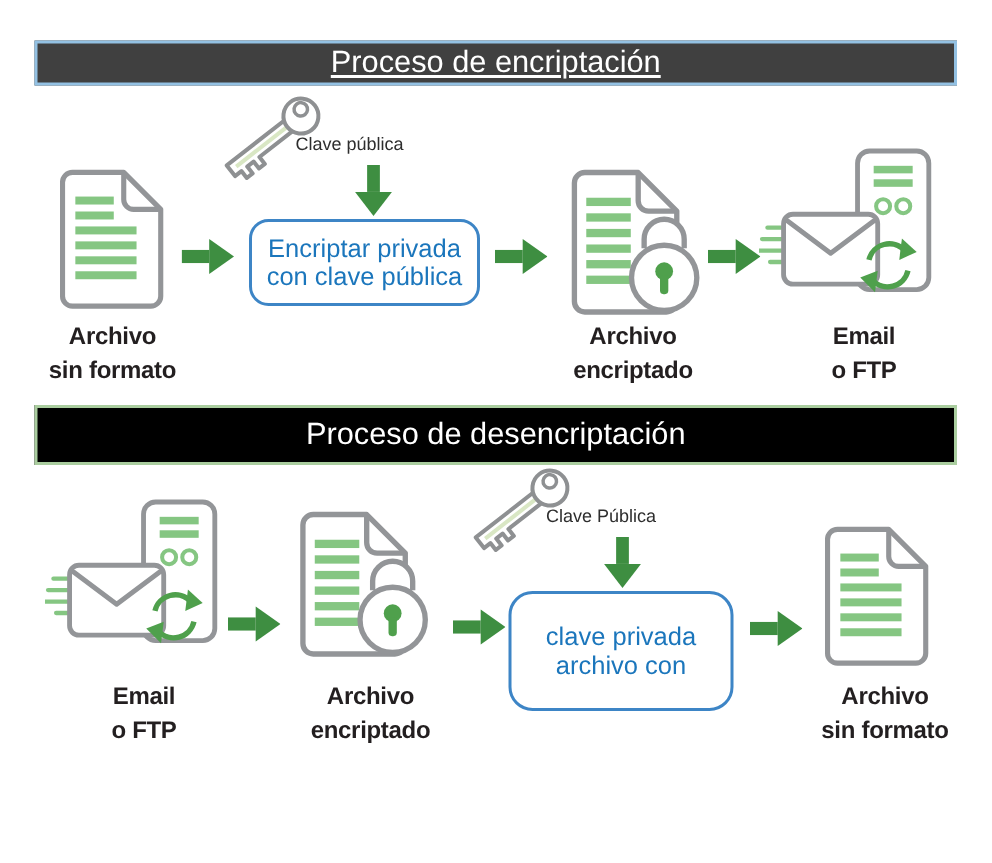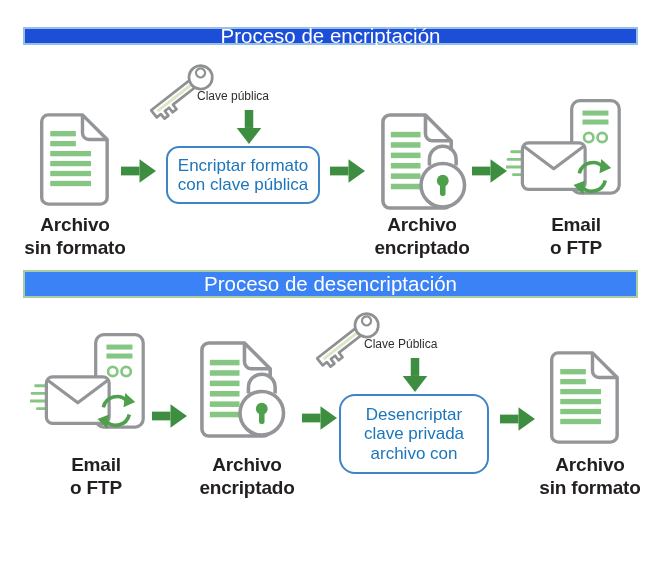--- a/index.html
+++ b/index.html
@@ -5,26 +5,26 @@
   html,body { margin:0; padding:0; background:#fff; }
   .canvas {
     position:relative; width:661px; height:575px; background:#ffffff;
     font-family:"Liberation Sans", sans-serif; overflow:hidden;
   }
   .banner {
     position:absolute; left:23px; width:615px; box-sizing:border-box;
     display:flex; align-items:center; justify-content:center;
     color:#ffffff; font-size:20.5px; font-weight:normal;
   }
-  .banner-enc { top:27px; height:18px; background:#1d4ed8; border:2px solid #93C1E3; }
-  .banner-dec { top:270px; height:28px; background:#3b82f6; border:2px solid #AACD9F; }
+  .banner-enc { top:27px; height:30px; background:#404040; border:2px solid #93C1E3;text-decoration:underline; }
+  .banner-dec { top:270px; height:40px; background:#000000; border:2px solid #AACD9F; }
   .abs { position:absolute; }
   .node-label {
     position:absolute; width:150px; text-align:center; font-weight:bold;
-    font-size:19px; line-height:23px; color:#231F20; letter-spacing:-0.2px;
+    font-size:16px; line-height:23px; color:#231F20; letter-spacing:-0.2px;
   }
   .key-label { position:absolute; font-size:12px; color:#2E2E2E; white-space:nowrap; }
   .pbox {
     position:absolute; background:#ffffff; border:2px solid #3D85C6; box-sizing:border-box;
     display:flex; flex-direction:column; align-items:center; justify-content:center;
     color:#1B76BC; font-size:17px; line-height:19.5px; text-align:center;
   }
   .pbox-enc { left:166px; top:146px; width:154px; height:58px; border-radius:13px; }
   .pbox-dec { left:339px; top:394px; width:150px; height:80px; border-radius:16px; }
   .hidden-defs { position:absolute; width:0; height:0; overflow:hidden; }
@@ -120,21 +120,21 @@
     </svg>
 
   <svg class="abs" style="left:36px; top:112px;" width="74" height="95">
       <use href="#s-doc"></use>
     </svg>
   <svg class="abs" style="left:121px; top:159px;" width="35" height="24">
       <use href="#s-arrow-r"></use>
     </svg>
 
   <div class="pbox pbox-enc">
-    <div>Encriptar formato</div>
+    <div>Encriptar privada</div>
     <div>con clave pública</div>
   </div>
 
   <svg class="abs" style="left:330px; top:159px;" width="35" height="24">
       <use href="#s-arrow-r"></use>
     </svg>
   <svg class="abs" style="left:377px; top:112px;" width="91" height="99">
       <use href="#s-lockdoc"></use>
     </svg>
   <svg class="abs" style="left:472px; top:159px;" width="35" height="24">
@@ -176,21 +176,20 @@
 
   <svg class="abs" style="left:315px; top:303px;" width="70" height="70">
       <use href="#s-key"></use>
     </svg>
   <div class="key-label" style="left:364px; top:337px;">Clave Pública</div>
   <svg class="abs" style="left:402px; top:358px;" width="26" height="34">
       <use href="#s-arrow-d"></use>
     </svg>
 
   <div class="pbox pbox-dec">
-    <div>Desencriptar</div>
     <div>clave privada</div>
     <div>archivo con</div>
   </div>
 
   <svg class="abs" style="left:500px; top:407px;" width="35" height="24">
       <use href="#s-arrow-r"></use>
     </svg>
   <svg class="abs" style="left:546px; top:350px;" width="74" height="95">
       <use href="#s-doc"></use>
     </svg>

